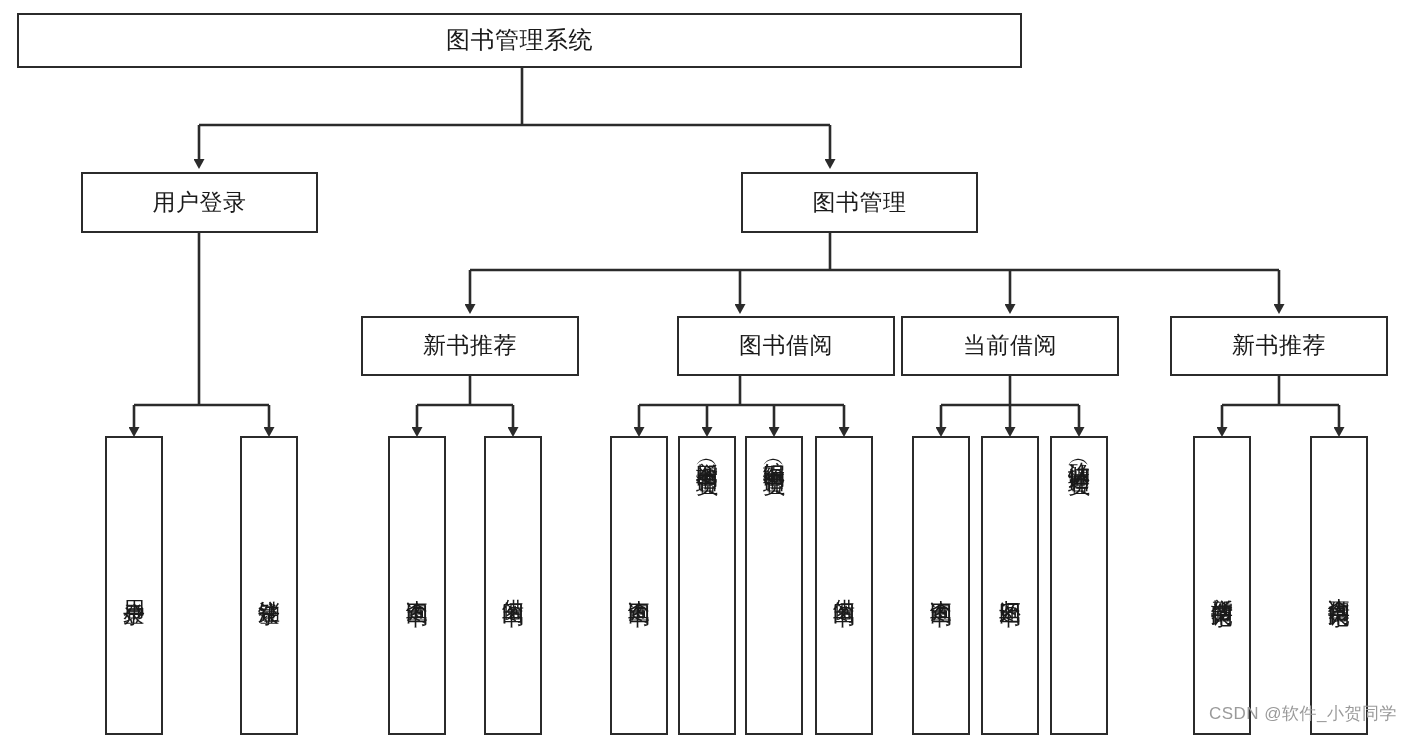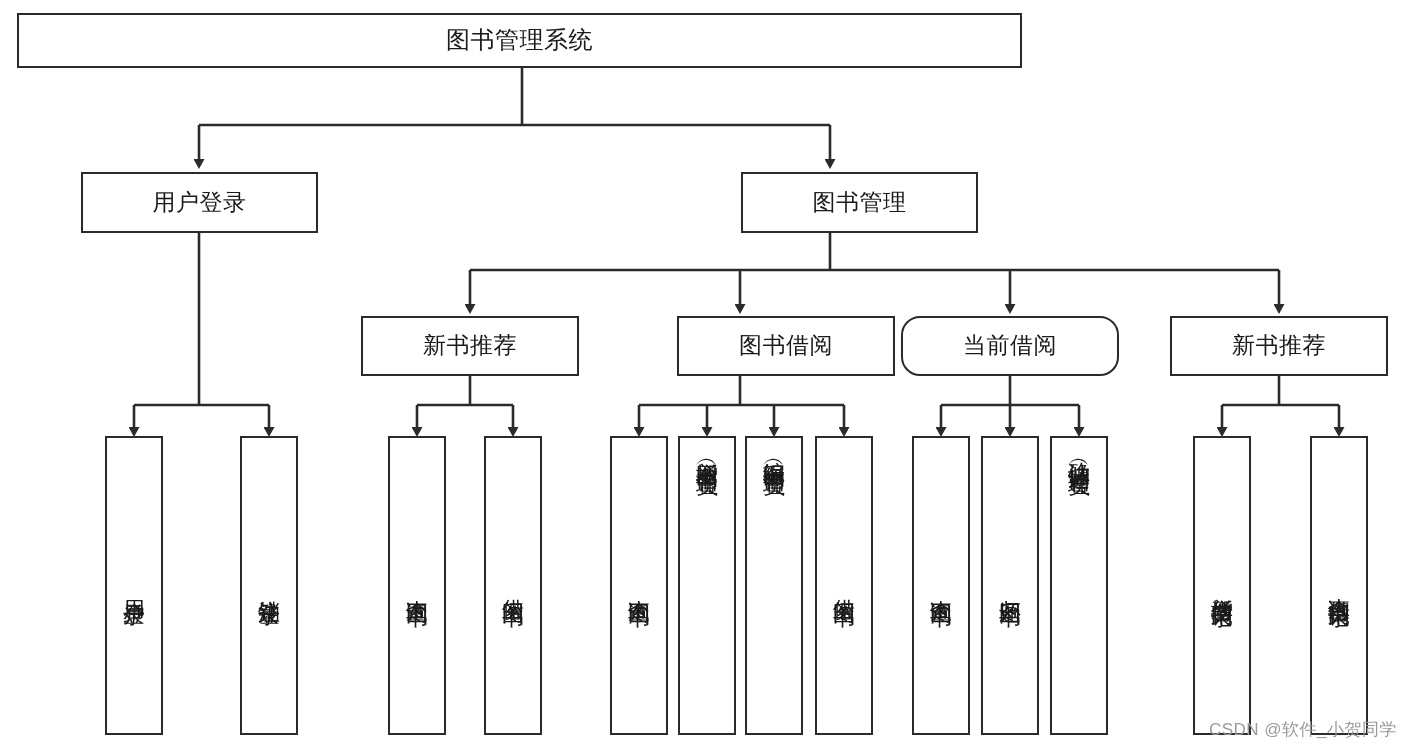--- a/index.html
+++ b/index.html
@@ -65,21 +65,21 @@
     white-space: nowrap;
   }
   
   .node.vert.centered {
     align-items: center;
     padding-top: 0;
   }
   #watermark {
     position: absolute;
     right: 8px;
-    bottom: 6px;
+    bottom: 22px;
     font-size: 17px;
     color: #9a9a9a;
     letter-spacing: 0.5px;
     white-space: nowrap;
     user-select: none;
   }
 </style>
 </head>
 <body>
 
@@ -145,21 +145,21 @@
   <div class="node horiz" style="left:741px; top:172px; width:237px; height:61px;">
     <span class="node-label">图书管理</span>
   </div>
 
   <div class="node horiz" style="left:361px; top:316px; width:218px; height:60px;">
     <span class="node-label">新书推荐</span>
   </div>
   <div class="node horiz" style="left:631px; top:316px; width:218px; height:60px;margin-left:46px;">
     <span class="node-label">图书借阅</span>
   </div>
-  <div class="node horiz" style="left:901px; top:316px; width:218px; height:60px;border-radius:19px;">
+  <div class="node horiz" style="left:901px; top:316px; width:218px; height:60px;">
     <span class="node-label">当前借阅</span>
   </div>
   <div class="node horiz" style="left:1170px; top:316px; width:218px; height:60px;">
     <span class="node-label">新书推荐</span>
   </div>
 
   <div class="node vert centered" style="left:105px; top:436px; width:58px; height:299px;">
     <span class="node-label">用户登录</span>
   </div>
   <div class="node vert centered" style="left:240px; top:436px; width:58px; height:299px;">

